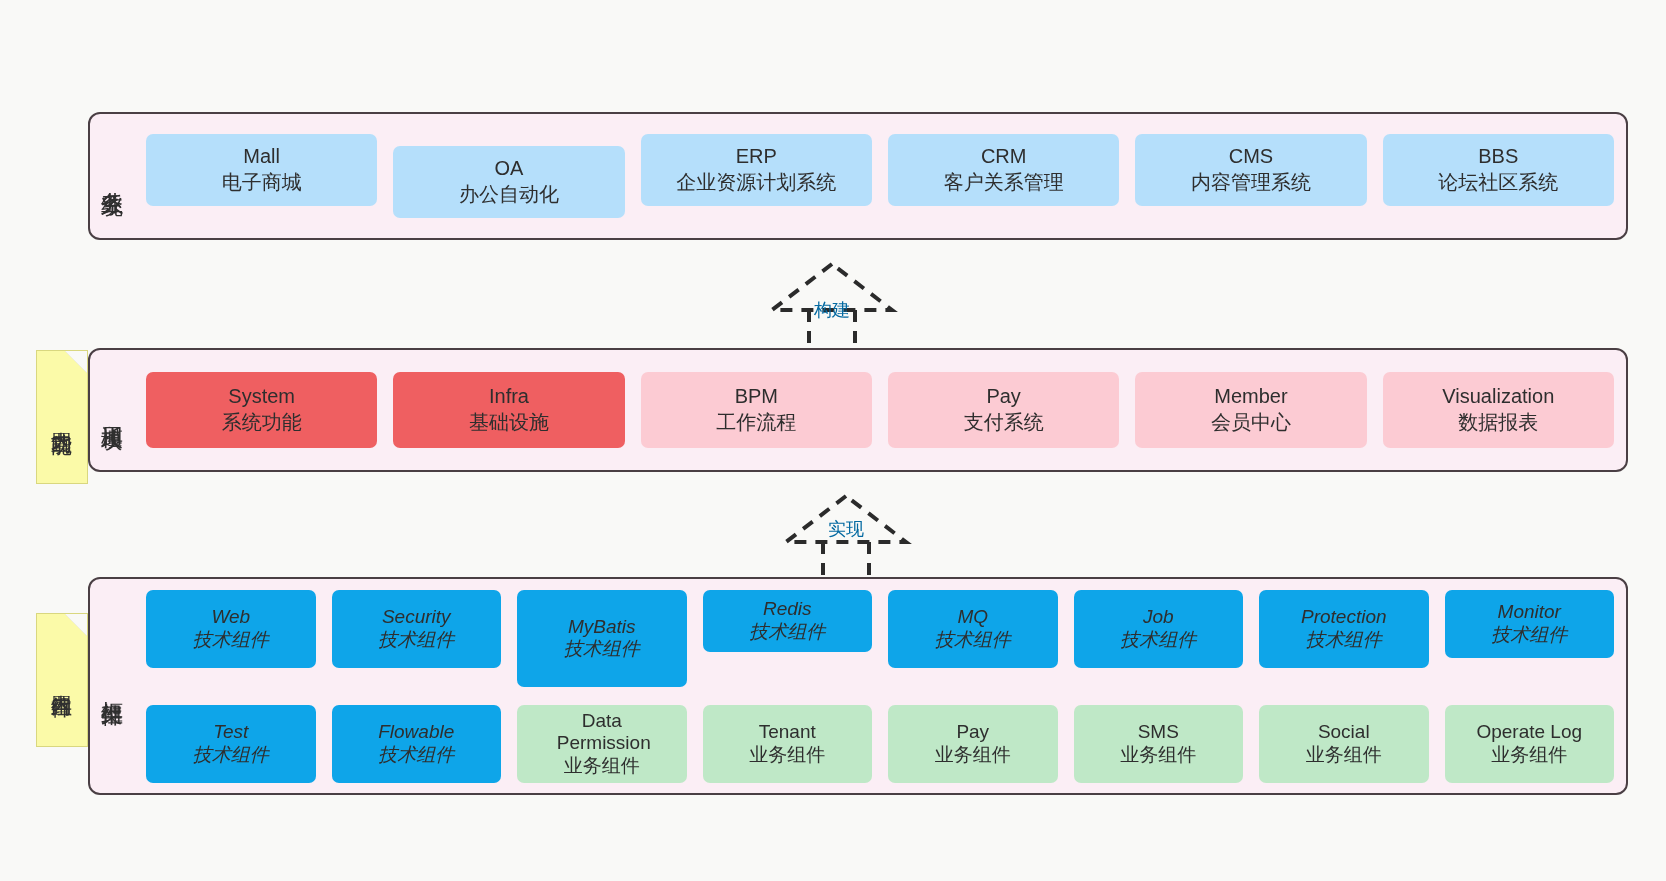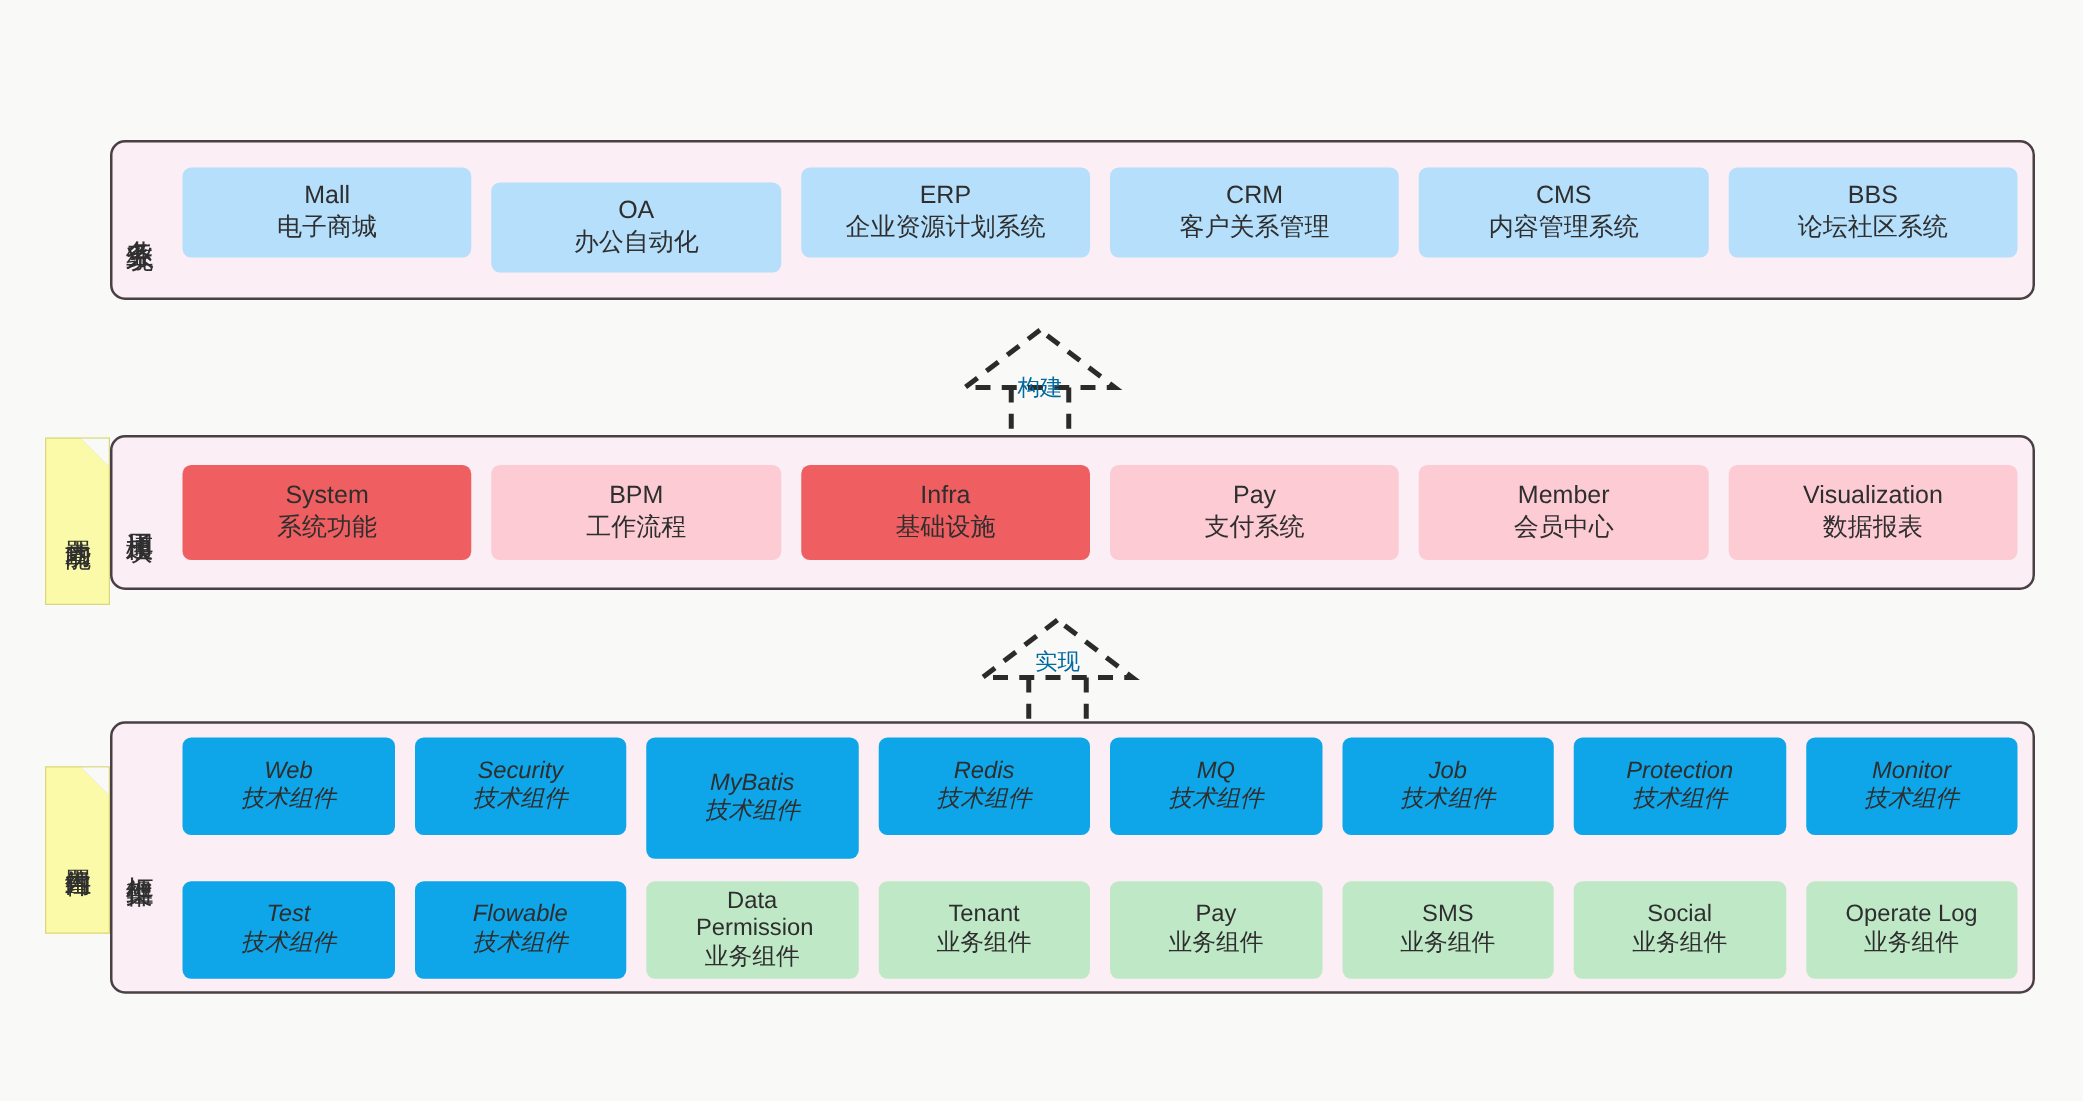--- a/index.html
+++ b/index.html
@@ -172,27 +172,27 @@
   </div>
 
   <div class="layer" id="layer-common" style="left:88px;top:348px;width:1540px;height:124px;">
     <div class="layer-title">通用模块</div>
     <div class="layer-body">
       <div class="row">
         <div class="node redstr" style="height:76px;">
           <span class="t1">System</span>
           <span class="t2">系统功能</span>
         </div>
-        <div class="node redlite" style="height:76px;">
-          <span class="t1">BPM</span>
-          <span class="t2">工作流程</span>
-        </div>
         <div class="node redstr" style="height:76px;">
           <span class="t1">Infra</span>
           <span class="t2">基础设施</span>
+        </div>
+        <div class="node redlite" style="height:76px;">
+          <span class="t1">BPM</span>
+          <span class="t2">工作流程</span>
         </div>
         <div class="node redlite" style="height:76px;">
           <span class="t1">Pay</span>
           <span class="t2">支付系统</span>
         </div>
         <div class="node redlite" style="height:76px;">
           <span class="t1">Member</span>
           <span class="t2">会员中心</span>
         </div>
         <div class="node redlite" style="height:76px;">
@@ -227,37 +227,37 @@
           <span class="t2">技术组件</span>
         </div>
         <div class="node green small" style="height:78px;">
           <span class="t1">Security</span>
           <span class="t2">技术组件</span>
         </div>
         <div class="node green small" style="height:97px;">
           <span class="t1">MyBatis</span>
           <span class="t2">技术组件</span>
         </div>
-        <div class="node green small" style="height:78px;">
+        <div class="node green small" style="height:62px;">
           <span class="t1">Redis</span>
           <span class="t2">技术组件</span>
         </div>
         <div class="node green small" style="height:78px;">
           <span class="t1">MQ</span>
           <span class="t2">技术组件</span>
         </div>
         <div class="node green small" style="height:78px;">
           <span class="t1">Job</span>
           <span class="t2">技术组件</span>
         </div>
         <div class="node green small" style="height:78px;">
           <span class="t1">Protection</span>
           <span class="t2">技术组件</span>
         </div>
-        <div class="node green small" style="height:78px;">
+        <div class="node green small" style="height:68px;">
           <span class="t1">Monitor</span>
           <span class="t2">技术组件</span>
         </div>
       </div>
 
       <div class="row">
         <div class="node green small" style="height:78px;">
           <span class="t1">Test</span>
           <span class="t2">技术组件</span>
         </div>

